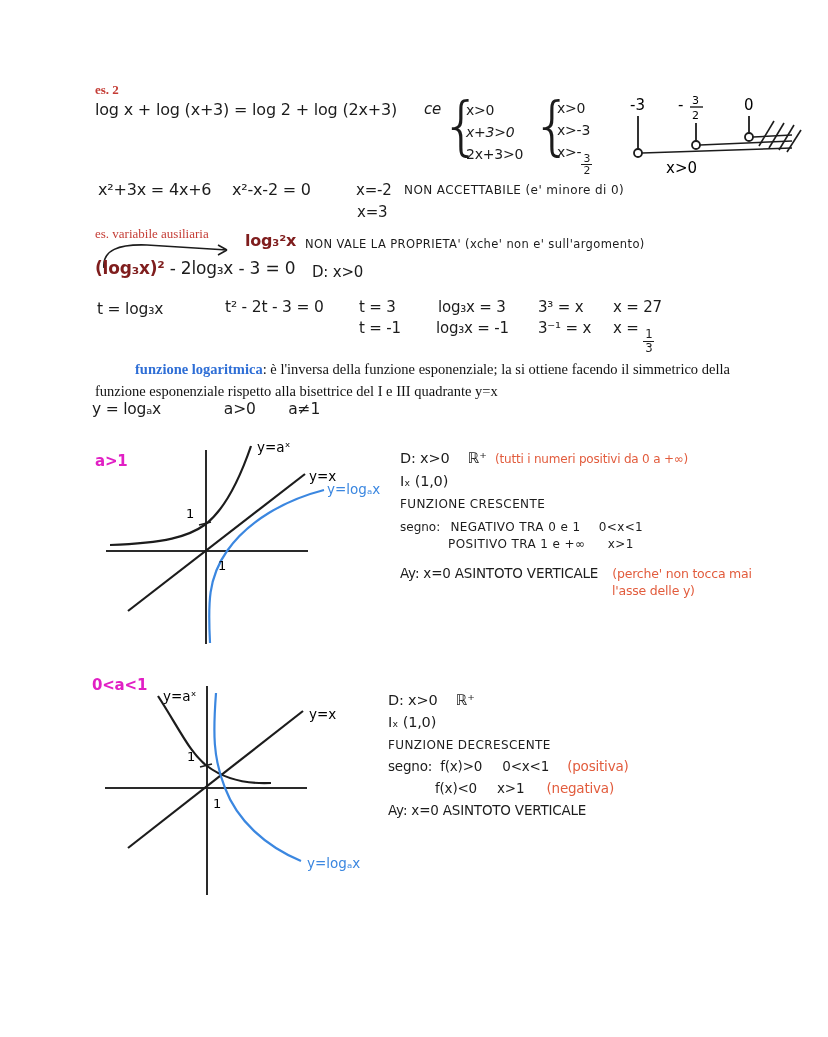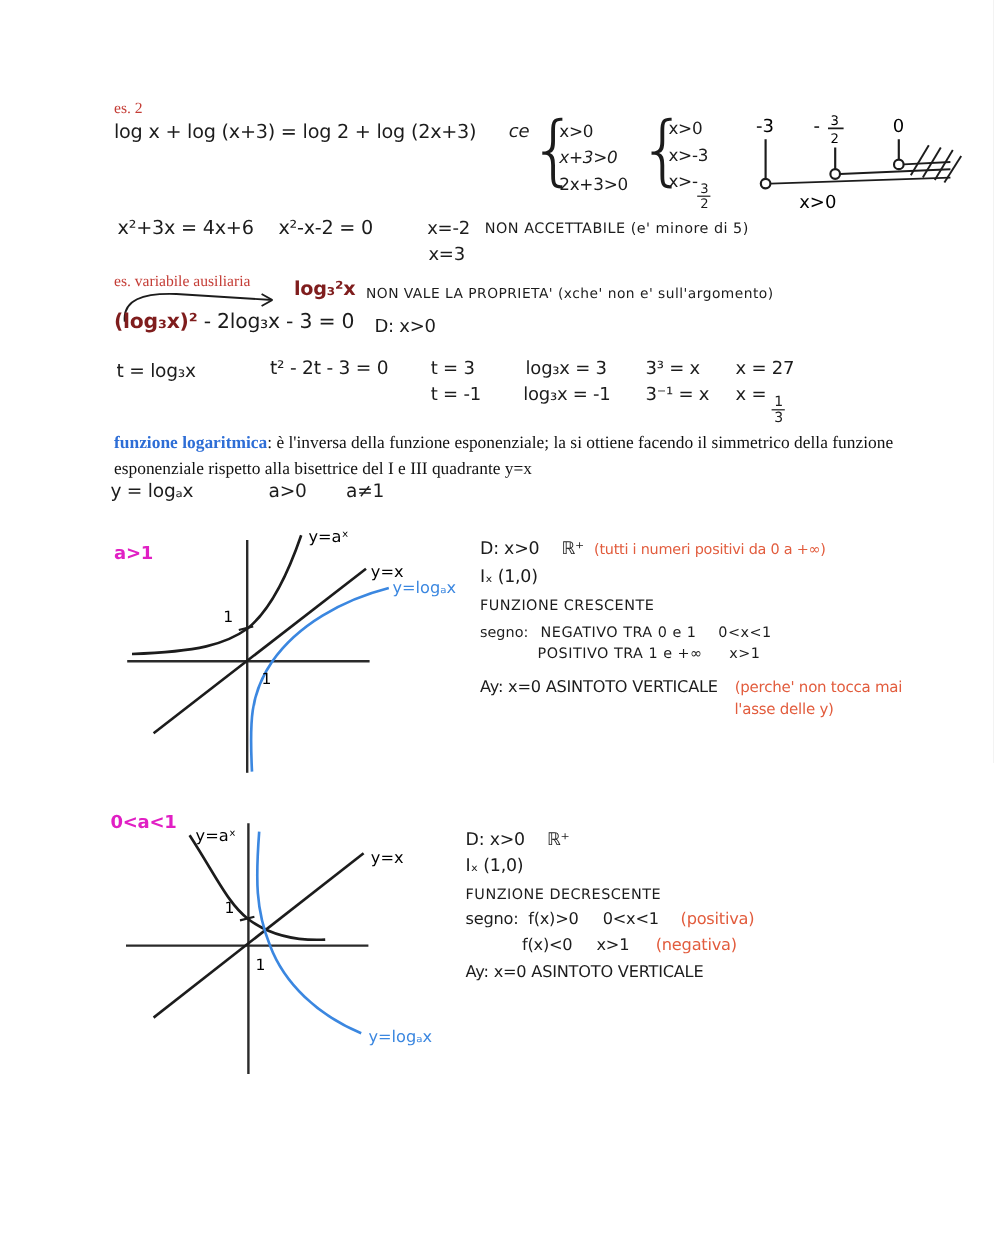--- a/index.html
+++ b/index.html
@@ -6,35 +6,35 @@
   .page{position:relative;width:828px;height:1037px;background:#ffffff;overflow:hidden;
         font-family:"DejaVu Sans",sans-serif;color:#1c1c1c;}
   .abs{position:absolute;white-space:nowrap;}
   .hw{color:#1c1c1c;letter-spacing:-0.2px;}
   .caps{font-size:12px;letter-spacing:0.4px;font-weight:500;}
   .serif{font-family:"Liberation Serif","DejaVu Serif",serif;}
   .red{color:#c43c35;}
   .blue{color:#7f1d1d;}
   .magenta{color:#e11fc4;font-weight:bold;}
   .orange{color:#e25c3d;}
-  .typedblue{color:#2e6ed6;font-weight:bold;}
+  .typedblue{color:#2e6ed6;font-weight:bold;margin-left:40px;}
   .brace{font-size:64px;font-weight:100;line-height:1;color:#1c1c1c;}
   .frac{display:inline-flex;flex-direction:column;align-items:center;line-height:1.05;
         vertical-align:-0.45em;font-size:0.78em;}
   .frac .num{border-bottom:1.5px solid currentColor;padding:0 2px;}
   .frac .den{padding:0 2px;}
   svg text{font-family:"DejaVu Sans",sans-serif;}
   .para{white-space:normal;line-height:1.55;}
 </style>
 </head>
 <body>
 
 <div class="page">
 
-  <div class="abs serif red" style="left:95px;top:82px;font-size:13px;">es. 2</div>
+  <div class="abs serif red" style="left:95px;top:82px;font-size:13px;font-weight:bold;">es. 2</div>
 
   <div class="abs hw" style="left:95px;top:100px;font-size:16px;">log x + log (x+3) = log 2 + log (2x+3)</div>
 
 
   <div class="abs hw" style="left:424px;top:100px;font-size:15px;font-style:italic;">ce</div>
   <div class="abs brace" style="left:441px;top:94px;">{</div>
   <div class="abs hw" style="left:466px;top:102px;font-size:14px;">x&gt;0</div>
   <div class="abs hw" style="left:466px;top:124px;font-size:14px;font-style:italic;">x+3&gt;0</div>
   <div class="abs hw" style="left:466px;top:146px;font-size:14px;">2x+3&gt;0</div>
 
@@ -69,21 +69,21 @@
       <line x1="149" y1="56" x2="164" y2="31"></line>
       <line x1="159" y1="58" x2="174" y2="33"></line>
       <line x1="167" y1="60" x2="181" y2="38"></line>
     </g>
     <text x="46" y="81" font-size="15">x&gt;0</text>
   </svg>
 
   <div class="abs hw" style="left:98px;top:180px;font-size:16px;">x²+3x = 4x+6</div>
   <div class="abs hw" style="left:232px;top:180px;font-size:16px;">x²-x-2 = 0</div>
   <div class="abs hw" style="left:356px;top:181px;font-size:15px;">x=-2</div>
-  <div class="abs hw caps" style="left:404px;top:183px;">NON ACCETTABILE (e' minore di 5)</div>
+  <div class="abs hw caps" style="left:404px;top:183px;">NON ACCETTABILE (e' minore di 0)</div>
   <div class="abs hw" style="left:357px;top:203px;font-size:15px;">x=3</div>
 
   <div class="abs serif red" style="left:95px;top:226px;font-size:13px;">es. variabile ausiliaria</div>
 
   <svg class="abs" style="left:99px;top:236px;" width="142" height="34" viewBox="0 0 142 34">
     <path d="M5,32 C3,14 20,8 48,9 L128,14" fill="none" stroke="#1c1c1c" stroke-width="1.6"></path>
     <path d="M128,14 L119,9 M128,14 L119,19" fill="none" stroke="#1c1c1c" stroke-width="1.6"></path>
   </svg>
 
   <div class="abs hw blue" style="left:245px;top:231px;font-size:16px;font-weight:bold;">log₃²x</div>

